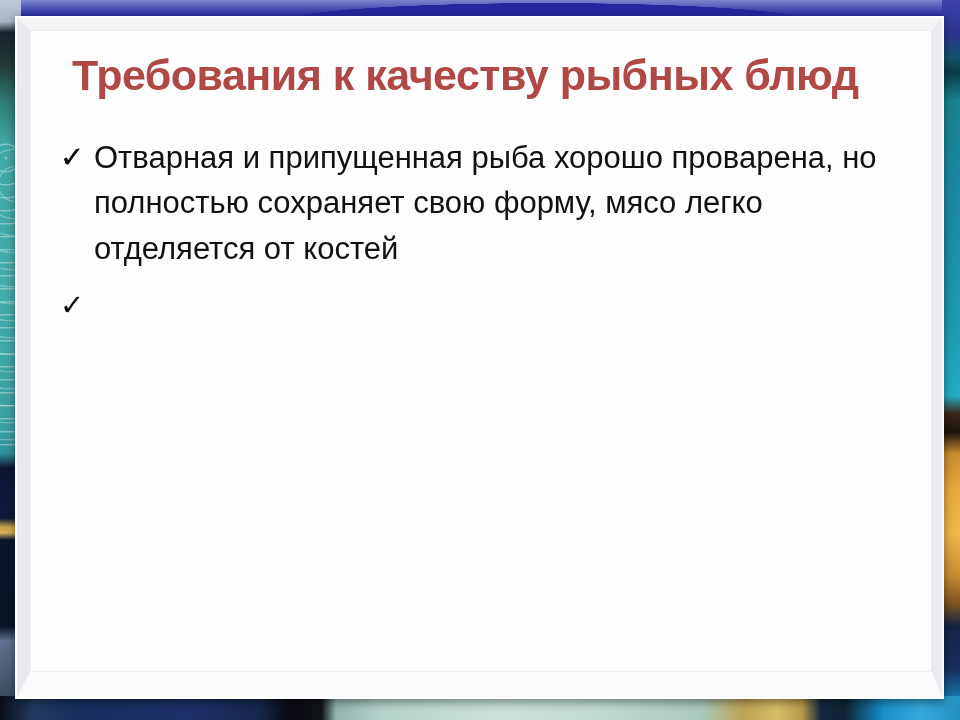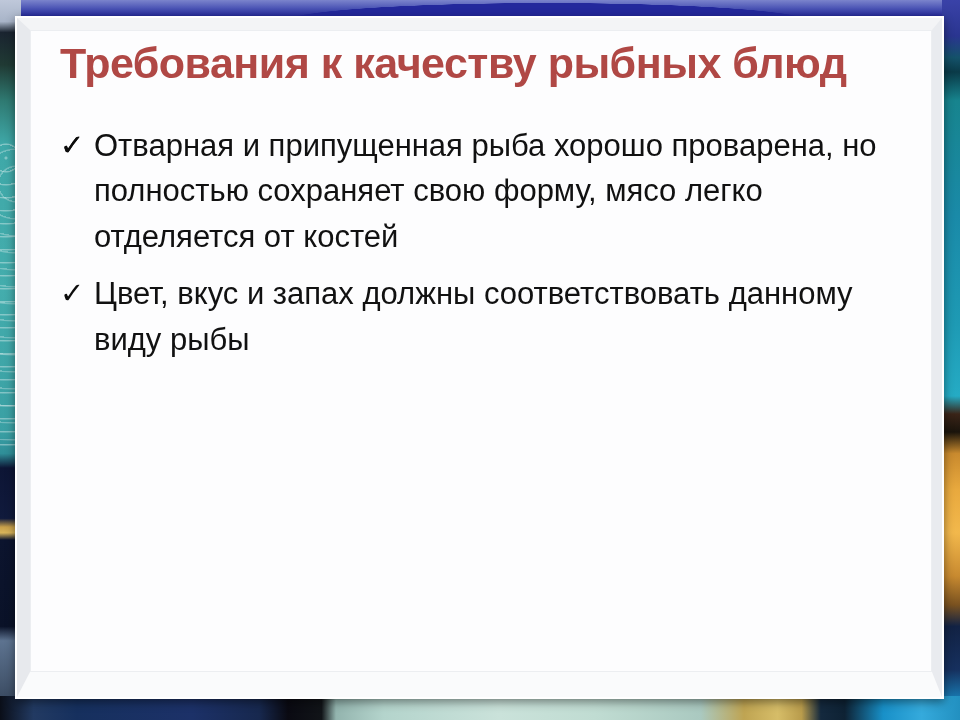--- a/index.html
+++ b/index.html
@@ -74,21 +74,21 @@
     box-shadow: inset 0 0 0 1px #eceef1;
   }
   .content {
     position: absolute; inset: 14px 10px 25px 13px;
     padding: 8px 28px 0 32px;
     box-sizing: border-box;
   }
 
   
   .title {
-    margin: 0;
+    margin: 12px;
     max-width: 822px;
     font-size: 43px;
     font-weight: bold;
     line-height: 1.18;
     letter-spacing: -0.5px;
     color: #b04845;
   }
   .bullets {
     list-style: none;
     margin: 34px 0 0 0;
@@ -130,20 +130,19 @@
       <ul class="bullets">
         <li>
           <span class="check">✓</span>
         </li>
         <li>
           <span class="check">✓</span>
           <span>Отварная и припущенная рыба хорошо проварена, но полностью сохраняет свою форму, мясо легко отделяется от костей</span>
         </li>
         <li>
           <span class="check">✓</span>
-          <span>Цвет, вкус и запах должны соответствовать данному виду рыбы</span>
         </li>
       </ul>
 
     </div>
   </div>
 
 </div>
 
 </body></html>

